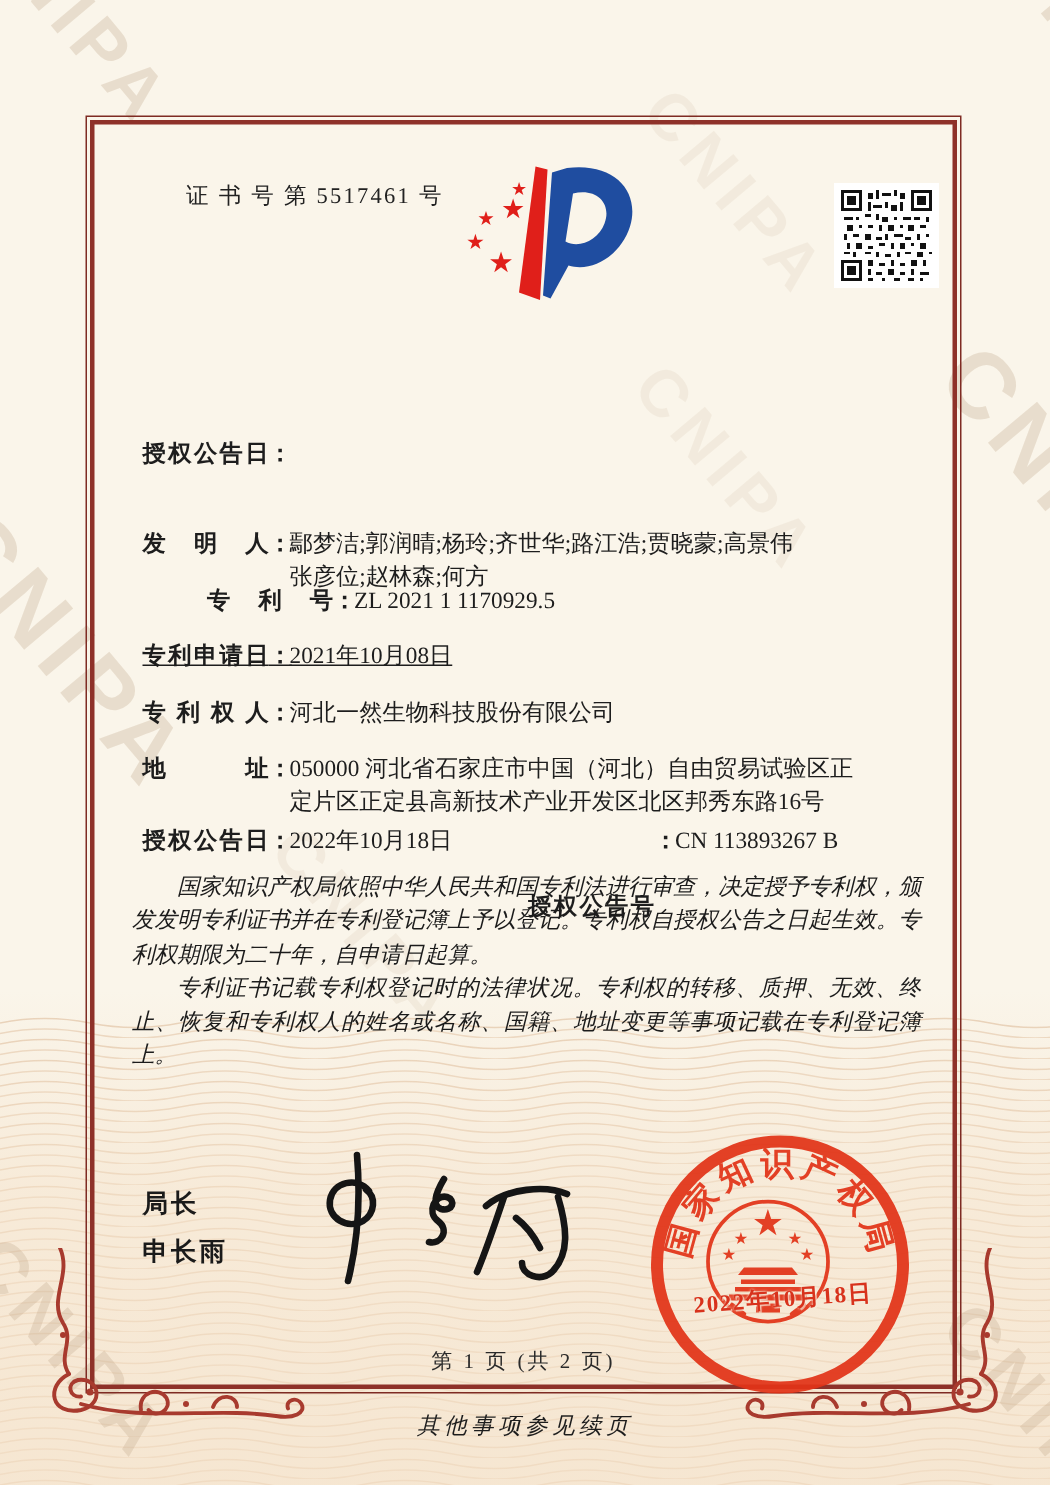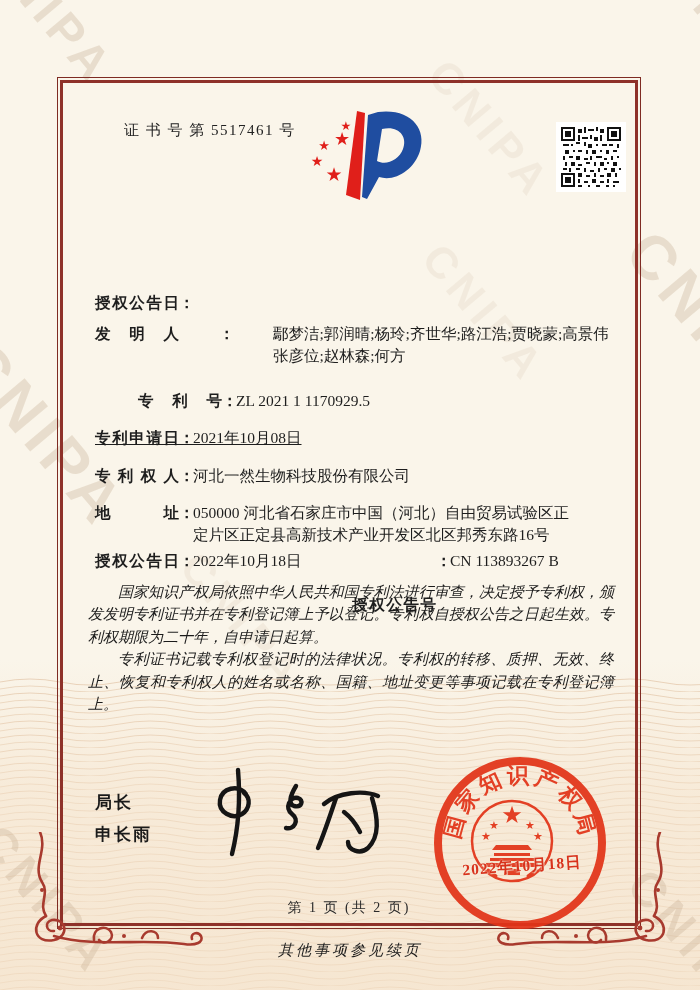--- a/index.html
+++ b/index.html
@@ -34,21 +34,21 @@
     font-size:33px;font-weight:700;color:#141414;letter-spacing:21px;text-indent:21px;}
 
   
   .row{position:absolute;left:95px;width:520px;display:flex;align-items:flex-start;z-index:4;
     font-size:15.5px;line-height:22px;color:#1d1d1d;}
   .row .lbl{width:84px;font-weight:600;text-align:justify;text-align-last:justify;flex:none;}
   .row .colon{width:14px;font-weight:600;flex:none;}
   .row .val{font-weight:500;white-space:nowrap;}
   .row .val .vline{white-space:nowrap;}
   .r-name{top:292px;}
-  .r-inventors{top:323px;gap:40px;}
+  .r-inventors{top:352px;}
   .r-patno{top:390px;margin-left:43px;}
   .r-filing{top:427px;text-decoration:underline;}
   .r-patentee{top:465px;}
   .r-address{top:502px;}
   .r-grant{top:550px;}
   .grant-right{position:absolute;left:257px;top:0;display:flex;}
   .grant-right .lbl{width:84px;margin-top:44px;}
 
   
   .body-text{position:absolute;left:88px;top:581px;width:526px;z-index:4;

